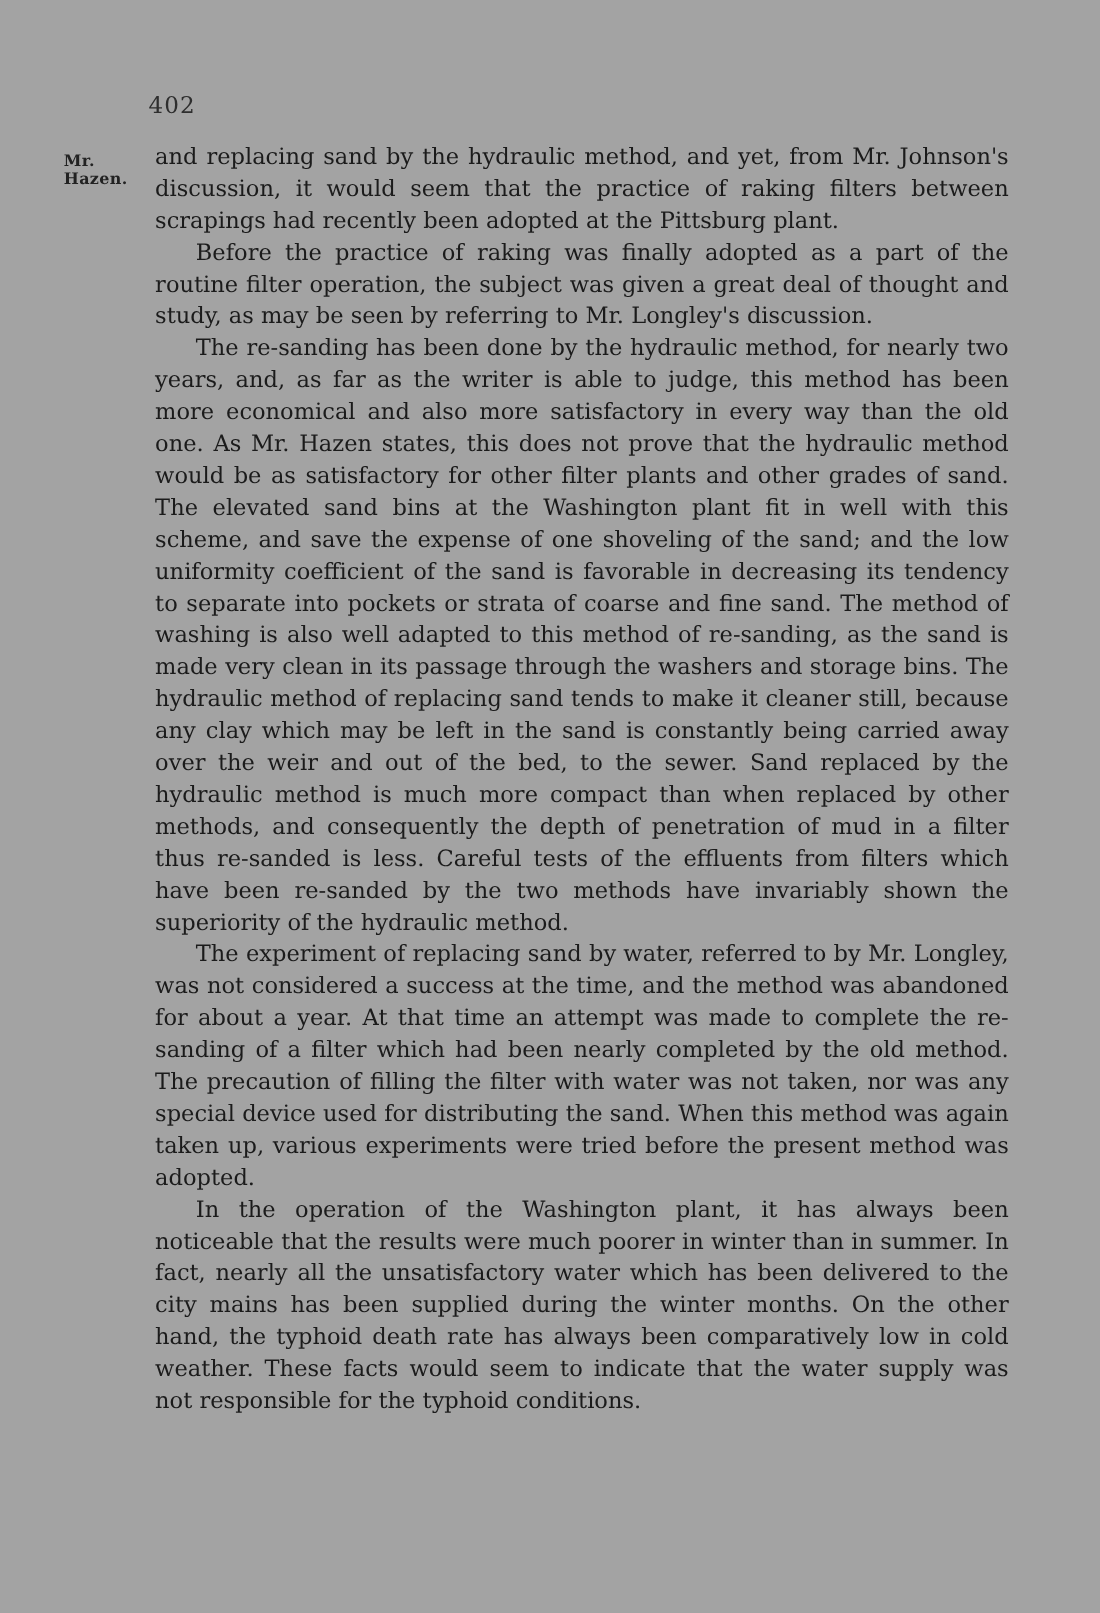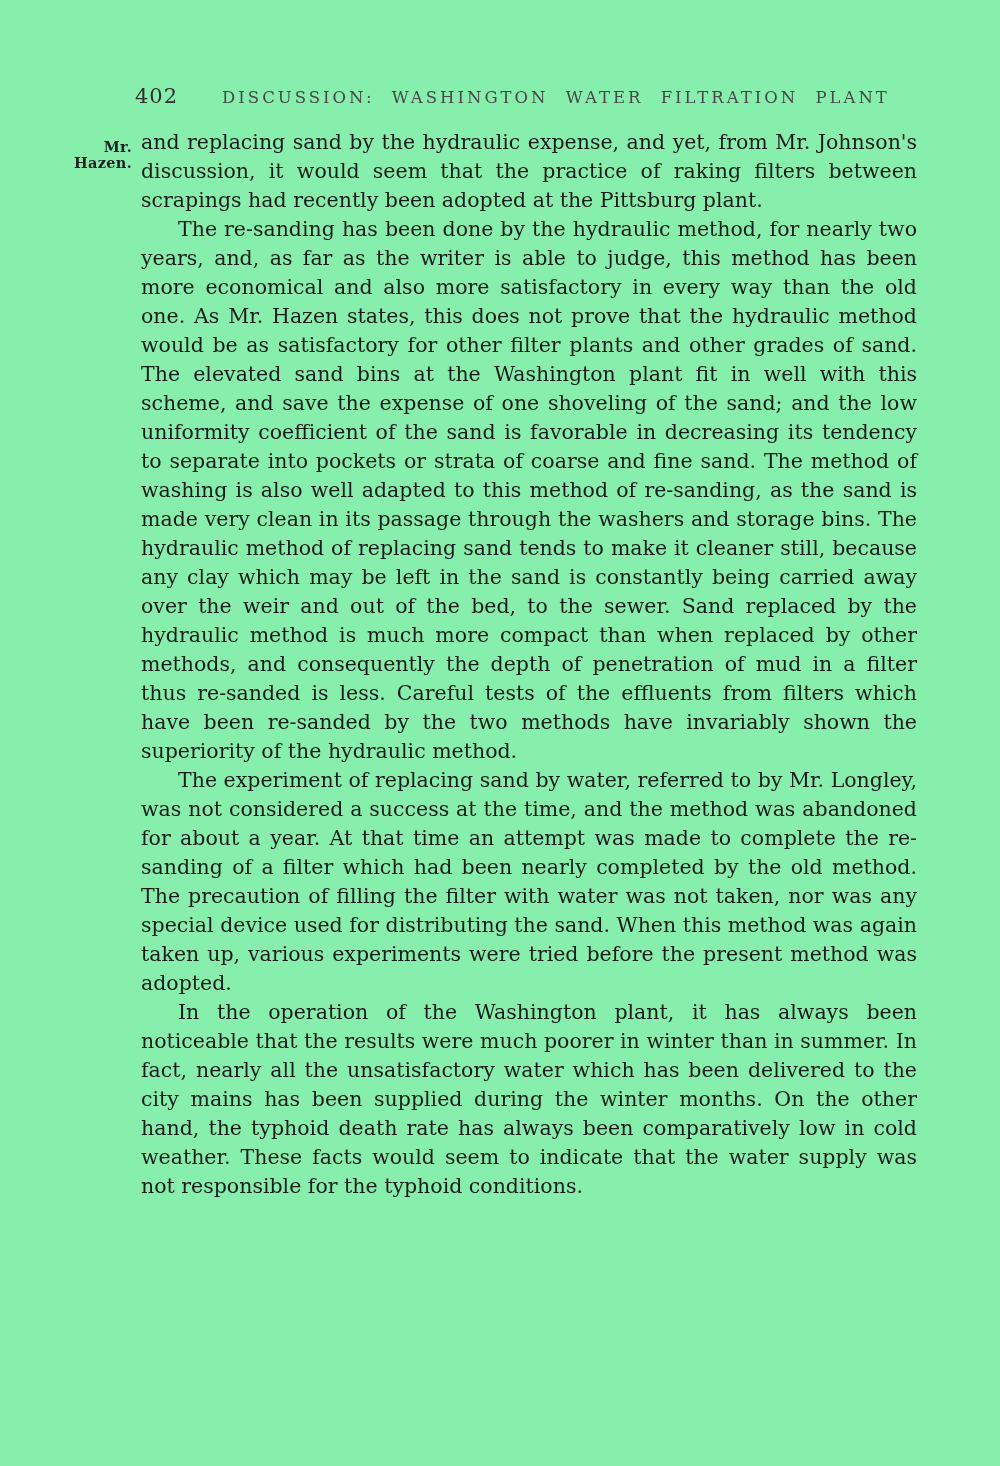--- a/index.html
+++ b/index.html
@@ -4,21 +4,21 @@
 <style>
   html, body {
     margin: 0;
     padding: 0;
     background: #ffffff;
   }
   .page {
     position: relative;
     width: 1000px;
     height: 1466px;
-    background: #86efac;
+    background: #a3a3a3;
     overflow: hidden;
     font-family: "DejaVu Serif", serif;
     color: #1b1b1b;
   }
   .page-header {
     position: absolute;
     top: 84px;
     left: 135px;
     right: 90px;
     display: flex;
@@ -35,21 +35,21 @@
     font-size: 16.5px;
     letter-spacing: 3px;
     word-spacing: 9px;
     color: #474747;
   }
   .margin-note {
     position: absolute;
     top: 139px;
     left: 58px;
     width: 74px;
-    text-align: right;
+    text-align: left;
     font-size: 14.5px;
     font-weight: bold;
     line-height: 16px;
     letter-spacing: 0.3px;
     color: #222222;
   }
   .body-text {
     position: absolute;
     top: 128px;
     left: 141px;
@@ -67,28 +67,28 @@
     text-indent: 0;
   }
 </style>
 </head>
 <body>
 
 <div class="page">
 
   <div class="page-header">
     <span class="page-number">402</span>
-    <span class="running-head">DISCUSSION: WASHINGTON WATER FILTRATION PLANT</span>
   </div>
 
   <div class="margin-note">
     <div>Mr.</div>
     <div>Hazen.</div>
   </div>
 
   <div class="body-text">
-    <p class="continued">and replacing sand by the hydraulic expense, and yet, from Mr. Johnson's discussion, it would seem that the practice of raking filters between scrapings had recently been adopted at the Pittsburg plant.</p>
+    <p class="continued">and replacing sand by the hydraulic method, and yet, from Mr. Johnson's discussion, it would seem that the practice of raking filters between scrapings had recently been adopted at the Pittsburg plant.</p>
+    <p>Before the practice of raking was finally adopted as a part of the routine filter operation, the subject was given a great deal of thought and study, as may be seen by referring to Mr. Longley's discussion.</p>
     <p>The re-sanding has been done by the hydraulic method, for nearly two years, and, as far as the writer is able to judge, this method has been more economical and also more satisfactory in every way than the old one. As Mr. Hazen states, this does not prove that the hydraulic method would be as satisfactory for other filter plants and other grades of sand. The elevated sand bins at the Washington plant fit in well with this scheme, and save the expense of one shoveling of the sand; and the low uniformity coefficient of the sand is favorable in decreasing its tendency to separate into pockets or strata of coarse and fine sand. The method of washing is also well adapted to this method of re-sanding, as the sand is made very clean in its passage through the washers and storage bins. The hydraulic method of replacing sand tends to make it cleaner still, because any clay which may be left in the sand is constantly being carried away over the weir and out of the bed, to the sewer. Sand replaced by the hydraulic method is much more compact than when replaced by other methods, and consequently the depth of penetration of mud in a filter thus re-sanded is less. Careful tests of the effluents from filters which have been re-sanded by the two methods have invariably shown the superiority of the hydraulic method.</p>
     <p>The experiment of replacing sand by water, referred to by Mr. Longley, was not considered a success at the time, and the method was abandoned for about a year. At that time an attempt was made to complete the re-sanding of a filter which had been nearly completed by the old method. The precaution of filling the filter with water was not taken, nor was any special device used for distributing the sand. When this method was again taken up, various experiments were tried before the present method was adopted.</p>
     <p>In the operation of the Washington plant, it has always been noticeable that the results were much poorer in winter than in summer. In fact, nearly all the unsatisfactory water which has been delivered to the city mains has been supplied during the winter months. On the other hand, the typhoid death rate has always been comparatively low in cold weather. These facts would seem to indicate that the water supply was not responsible for the typhoid conditions.</p>
   </div>
 
 </div>
 
 </body></html>

